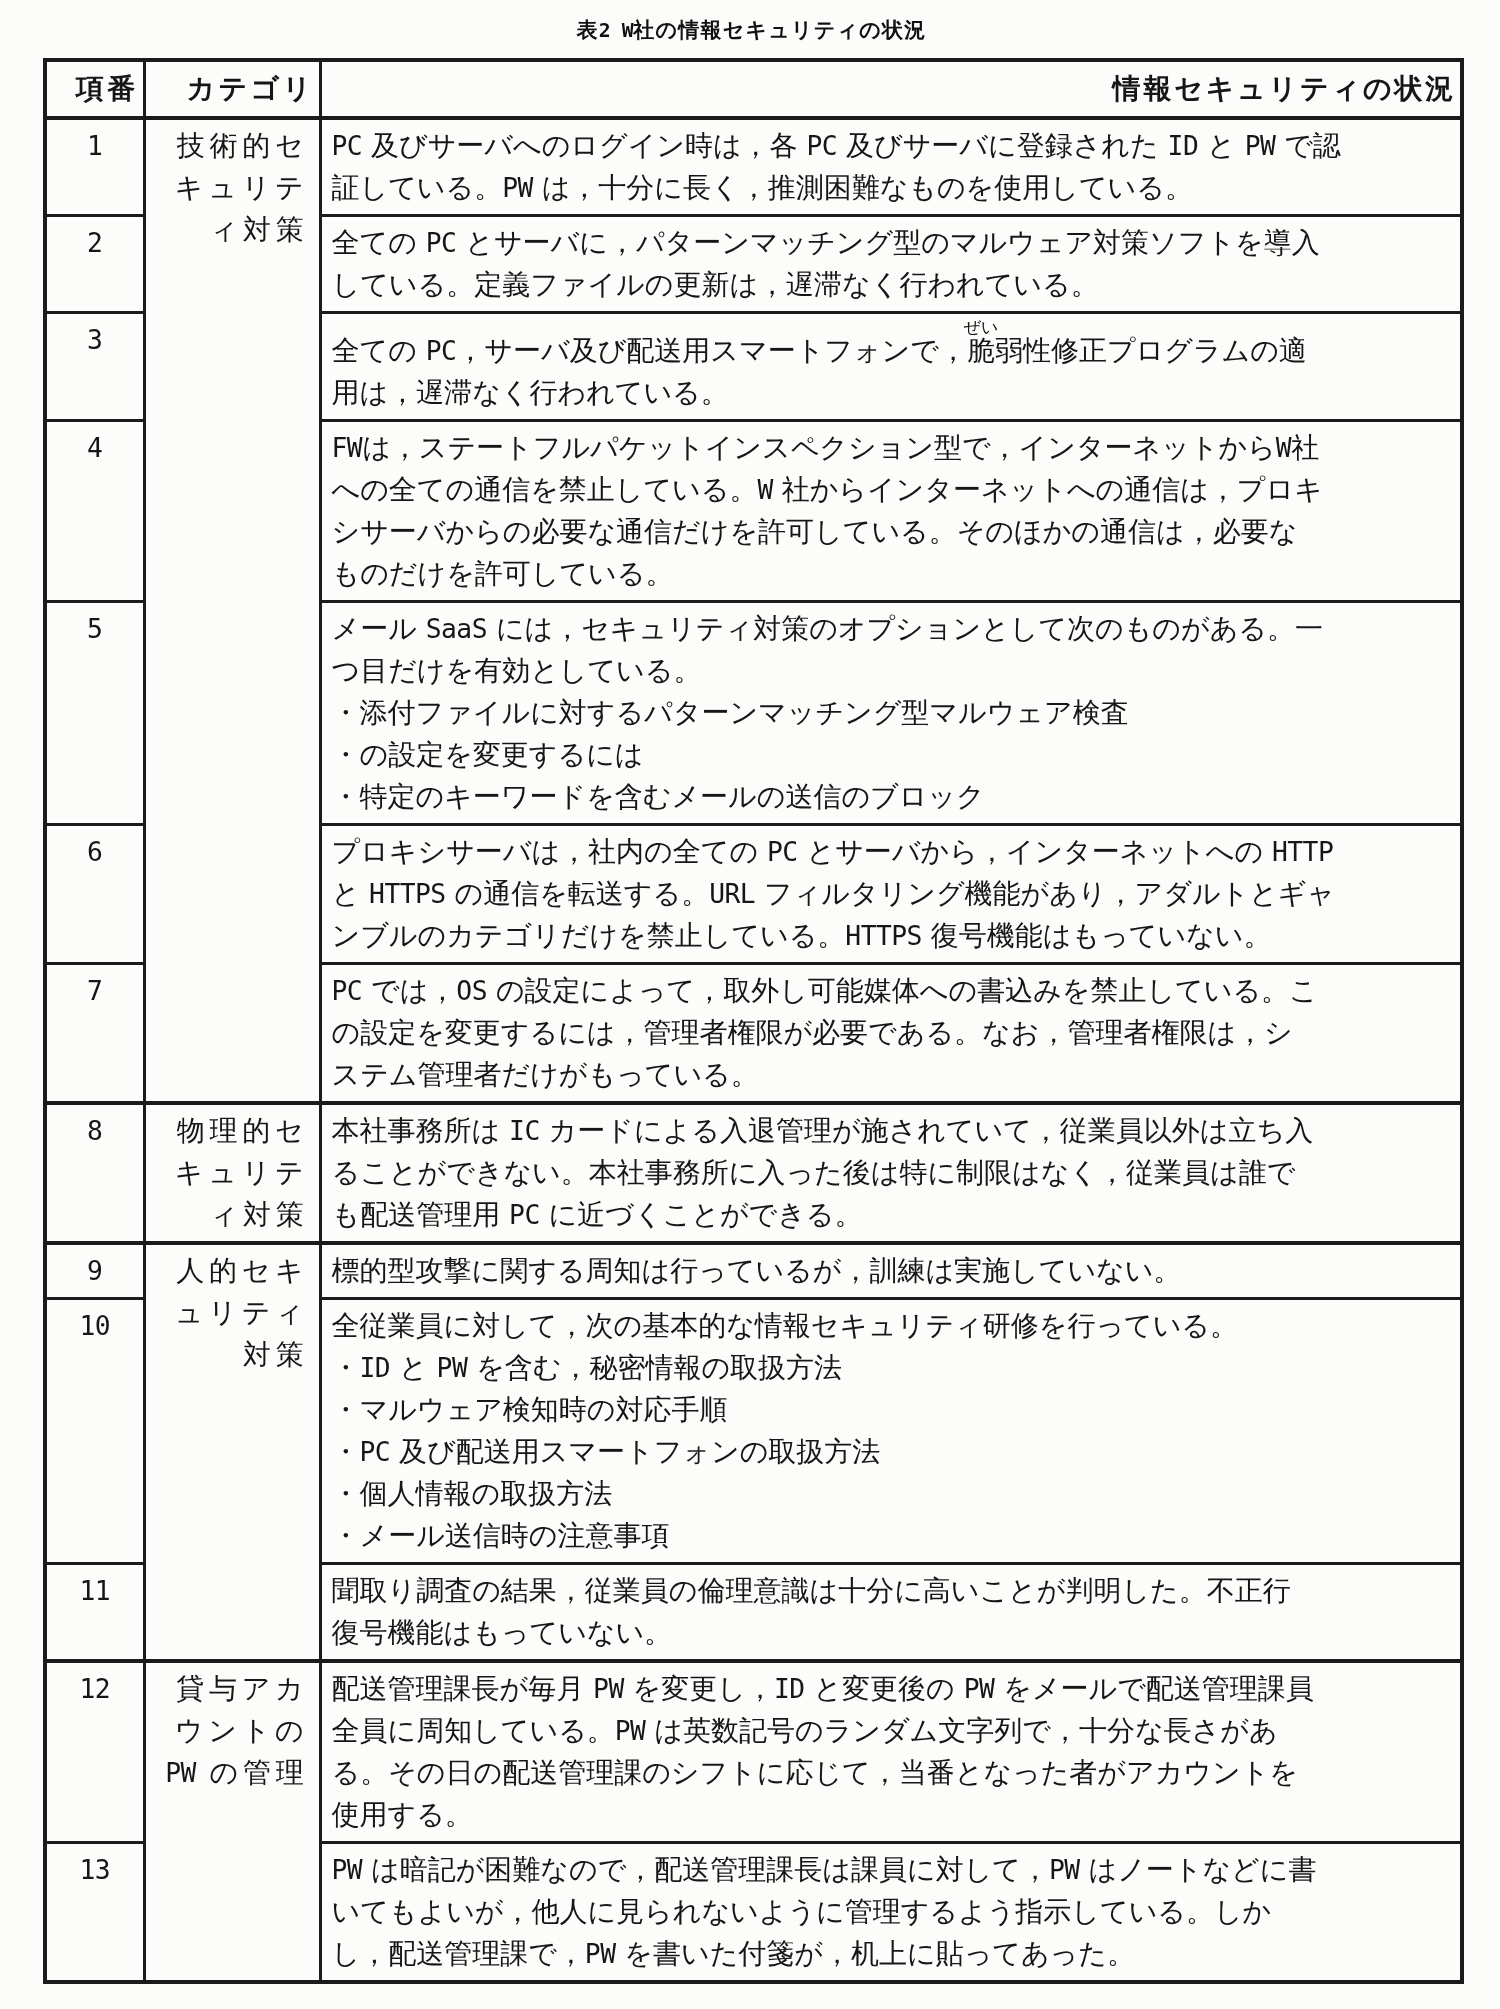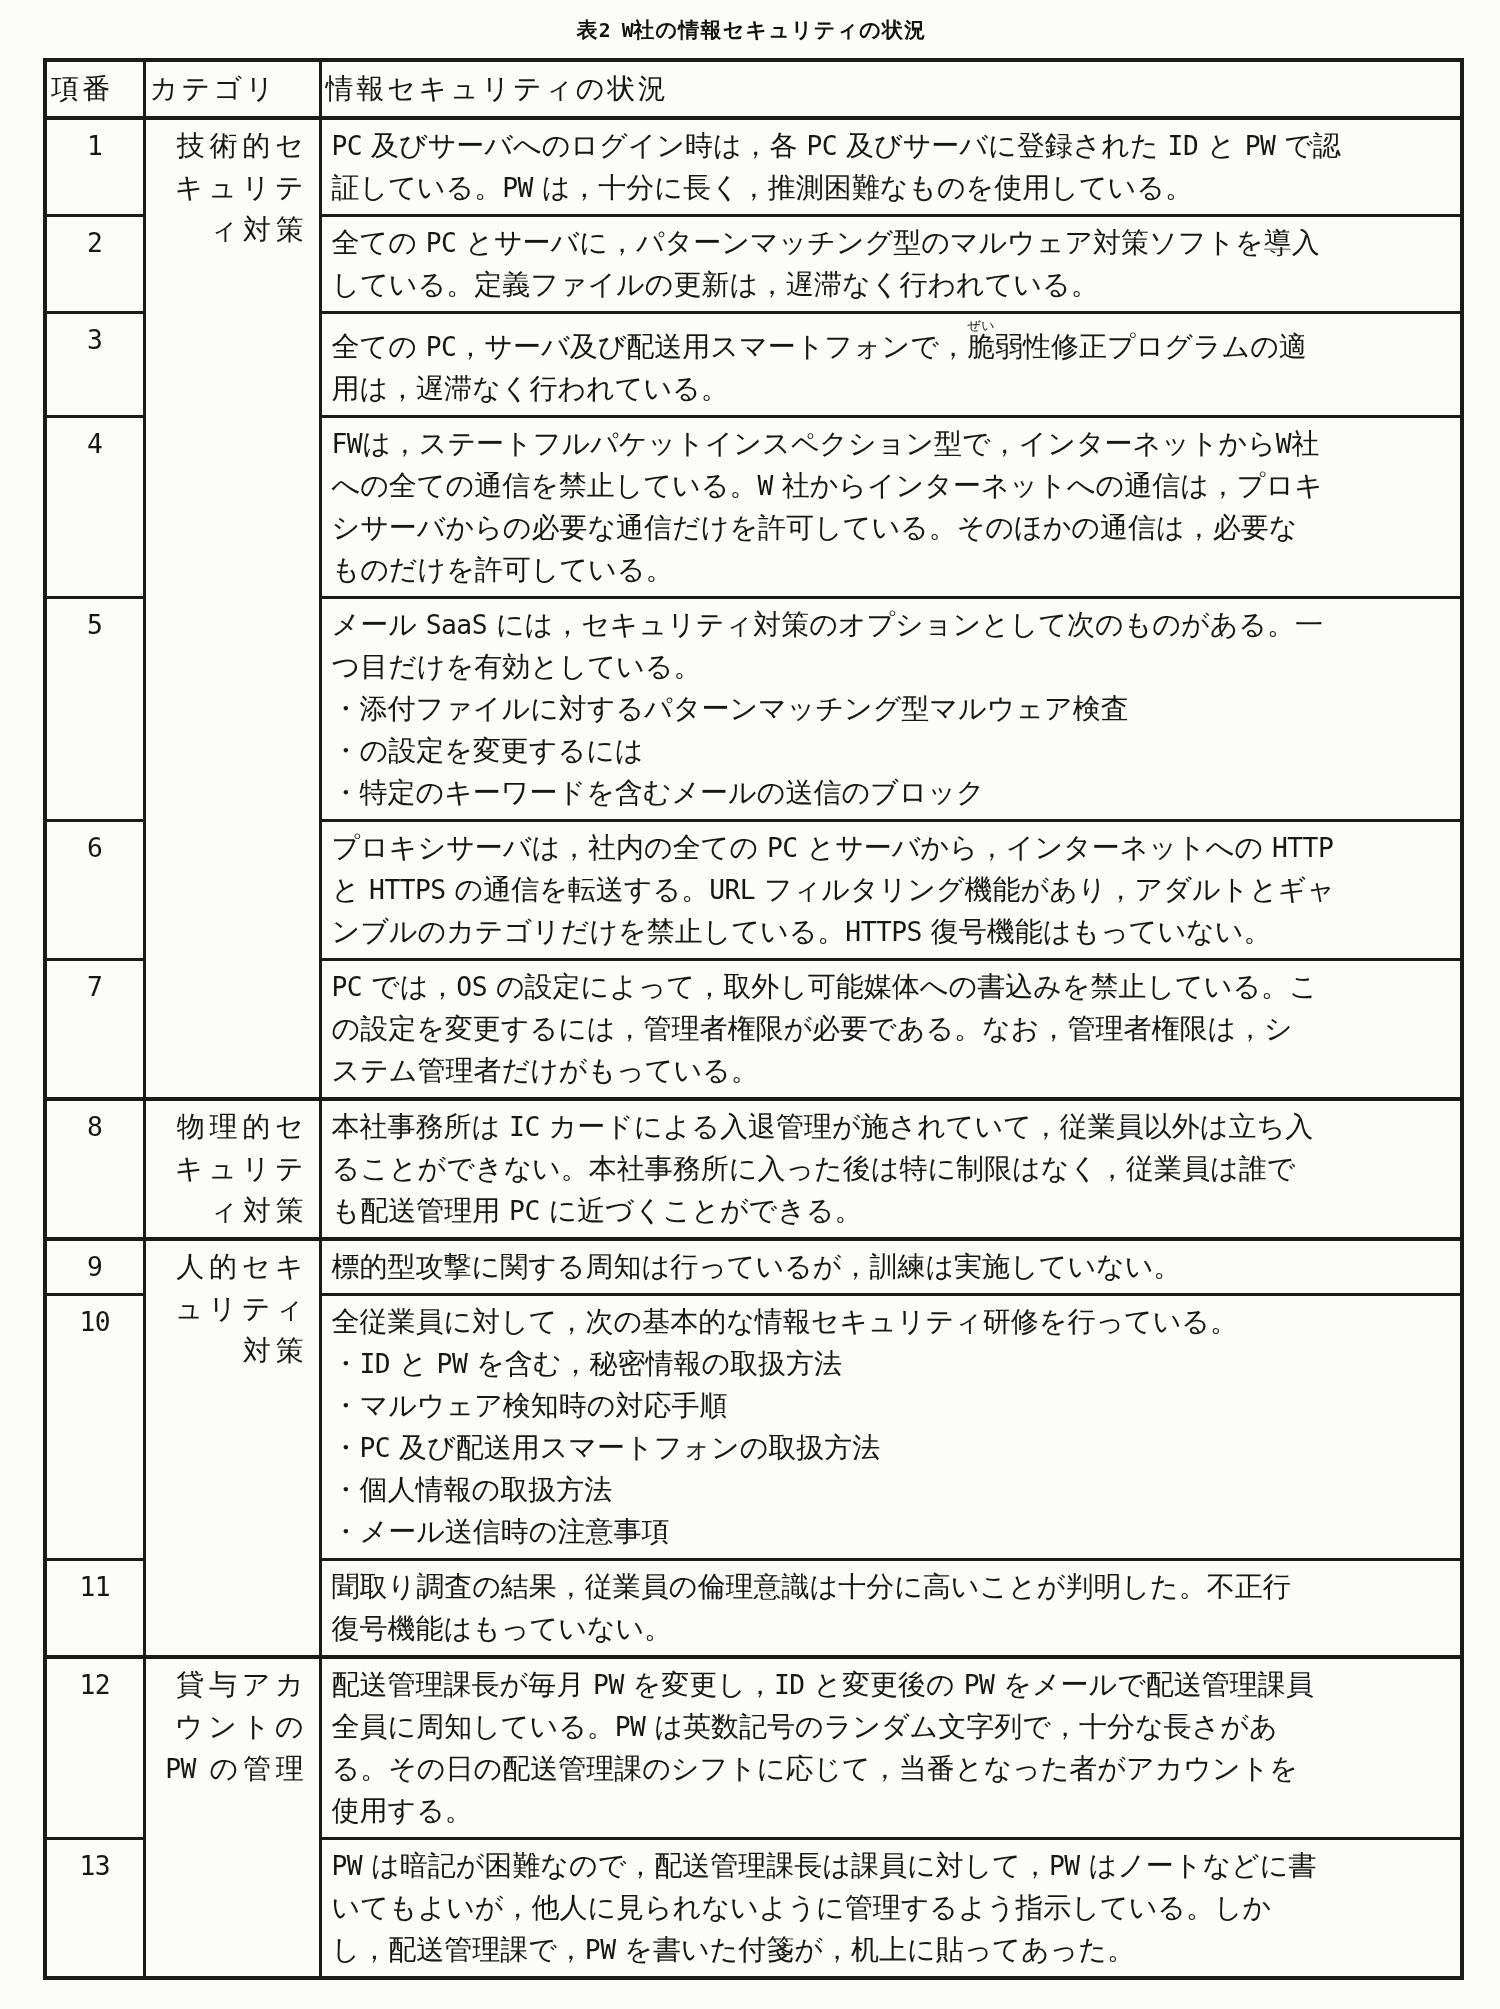--- a/index.html
+++ b/index.html
@@ -47,22 +47,22 @@
   }
   
   table.sec thead th { border-bottom-width: 4px; }
   table.sec tr.group-start td { border-top-width: 4px; }
 
   col.c-no  { width: 99px; }
   col.c-cat { width: 176px; }
   col.c-st  { width: 1142px; }
 
   table.sec th {
-    text-align: left;
-    font-weight: 400;
+    text-align: right;
+    font-weight: 700;
     padding: 6px 4px;
   }
   th.h-cat, th.h-no { letter-spacing: 0.12em; }
   th.h-st { letter-spacing: 0.1em; }
 
   td.no {
     text-align: center;
     padding-top: 7px;
   }
   td.cat {
@@ -79,21 +79,21 @@
   }
   td.st .line { white-space: nowrap; }
 
   
   .lat {
     font-family: "DejaVu Sans Mono", "Liberation Mono", monospace;
     font-size: 0.94em;
     letter-spacing: -0.02em;
   }
   ruby rt {
-    font-size: 13px;
+    font-size: 17px;
     letter-spacing: 0;
     color: #161616;
   }
 </style>
 </head>
 <body>
 
 <div class="page">
 
   <div class="title">表<span class="lat">2 W</span>社の情報セキュリティの状況</div>

